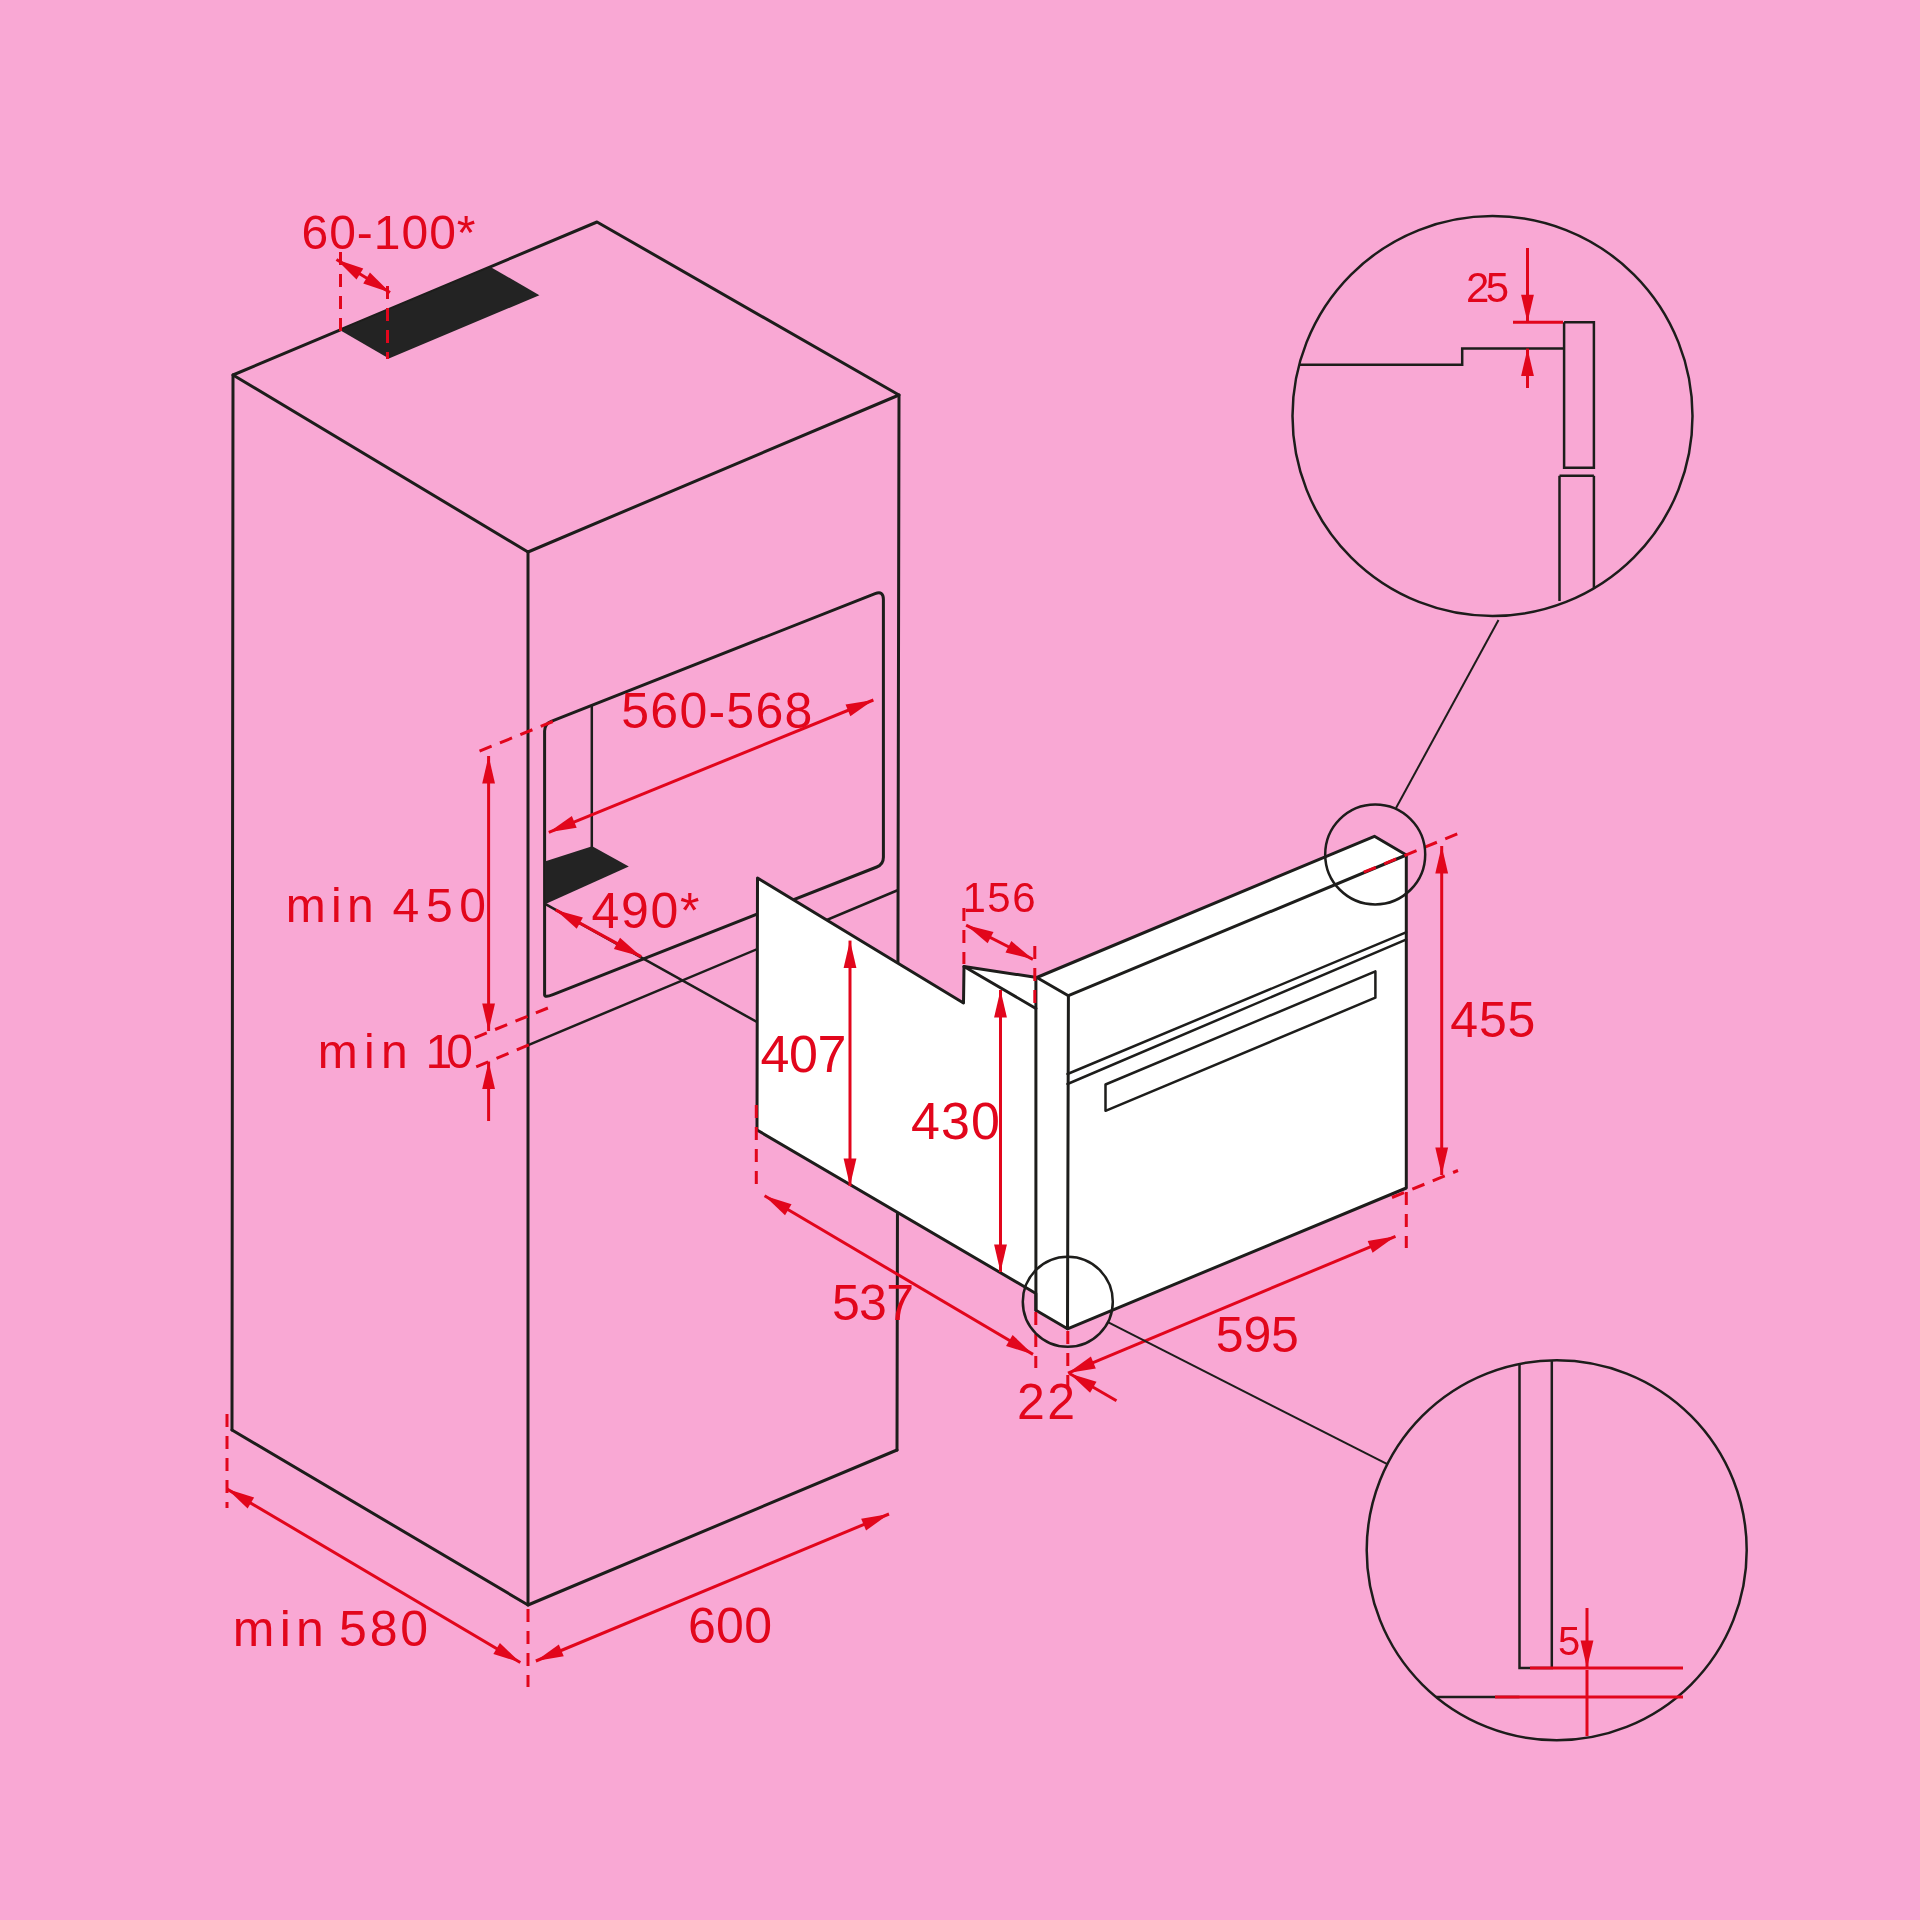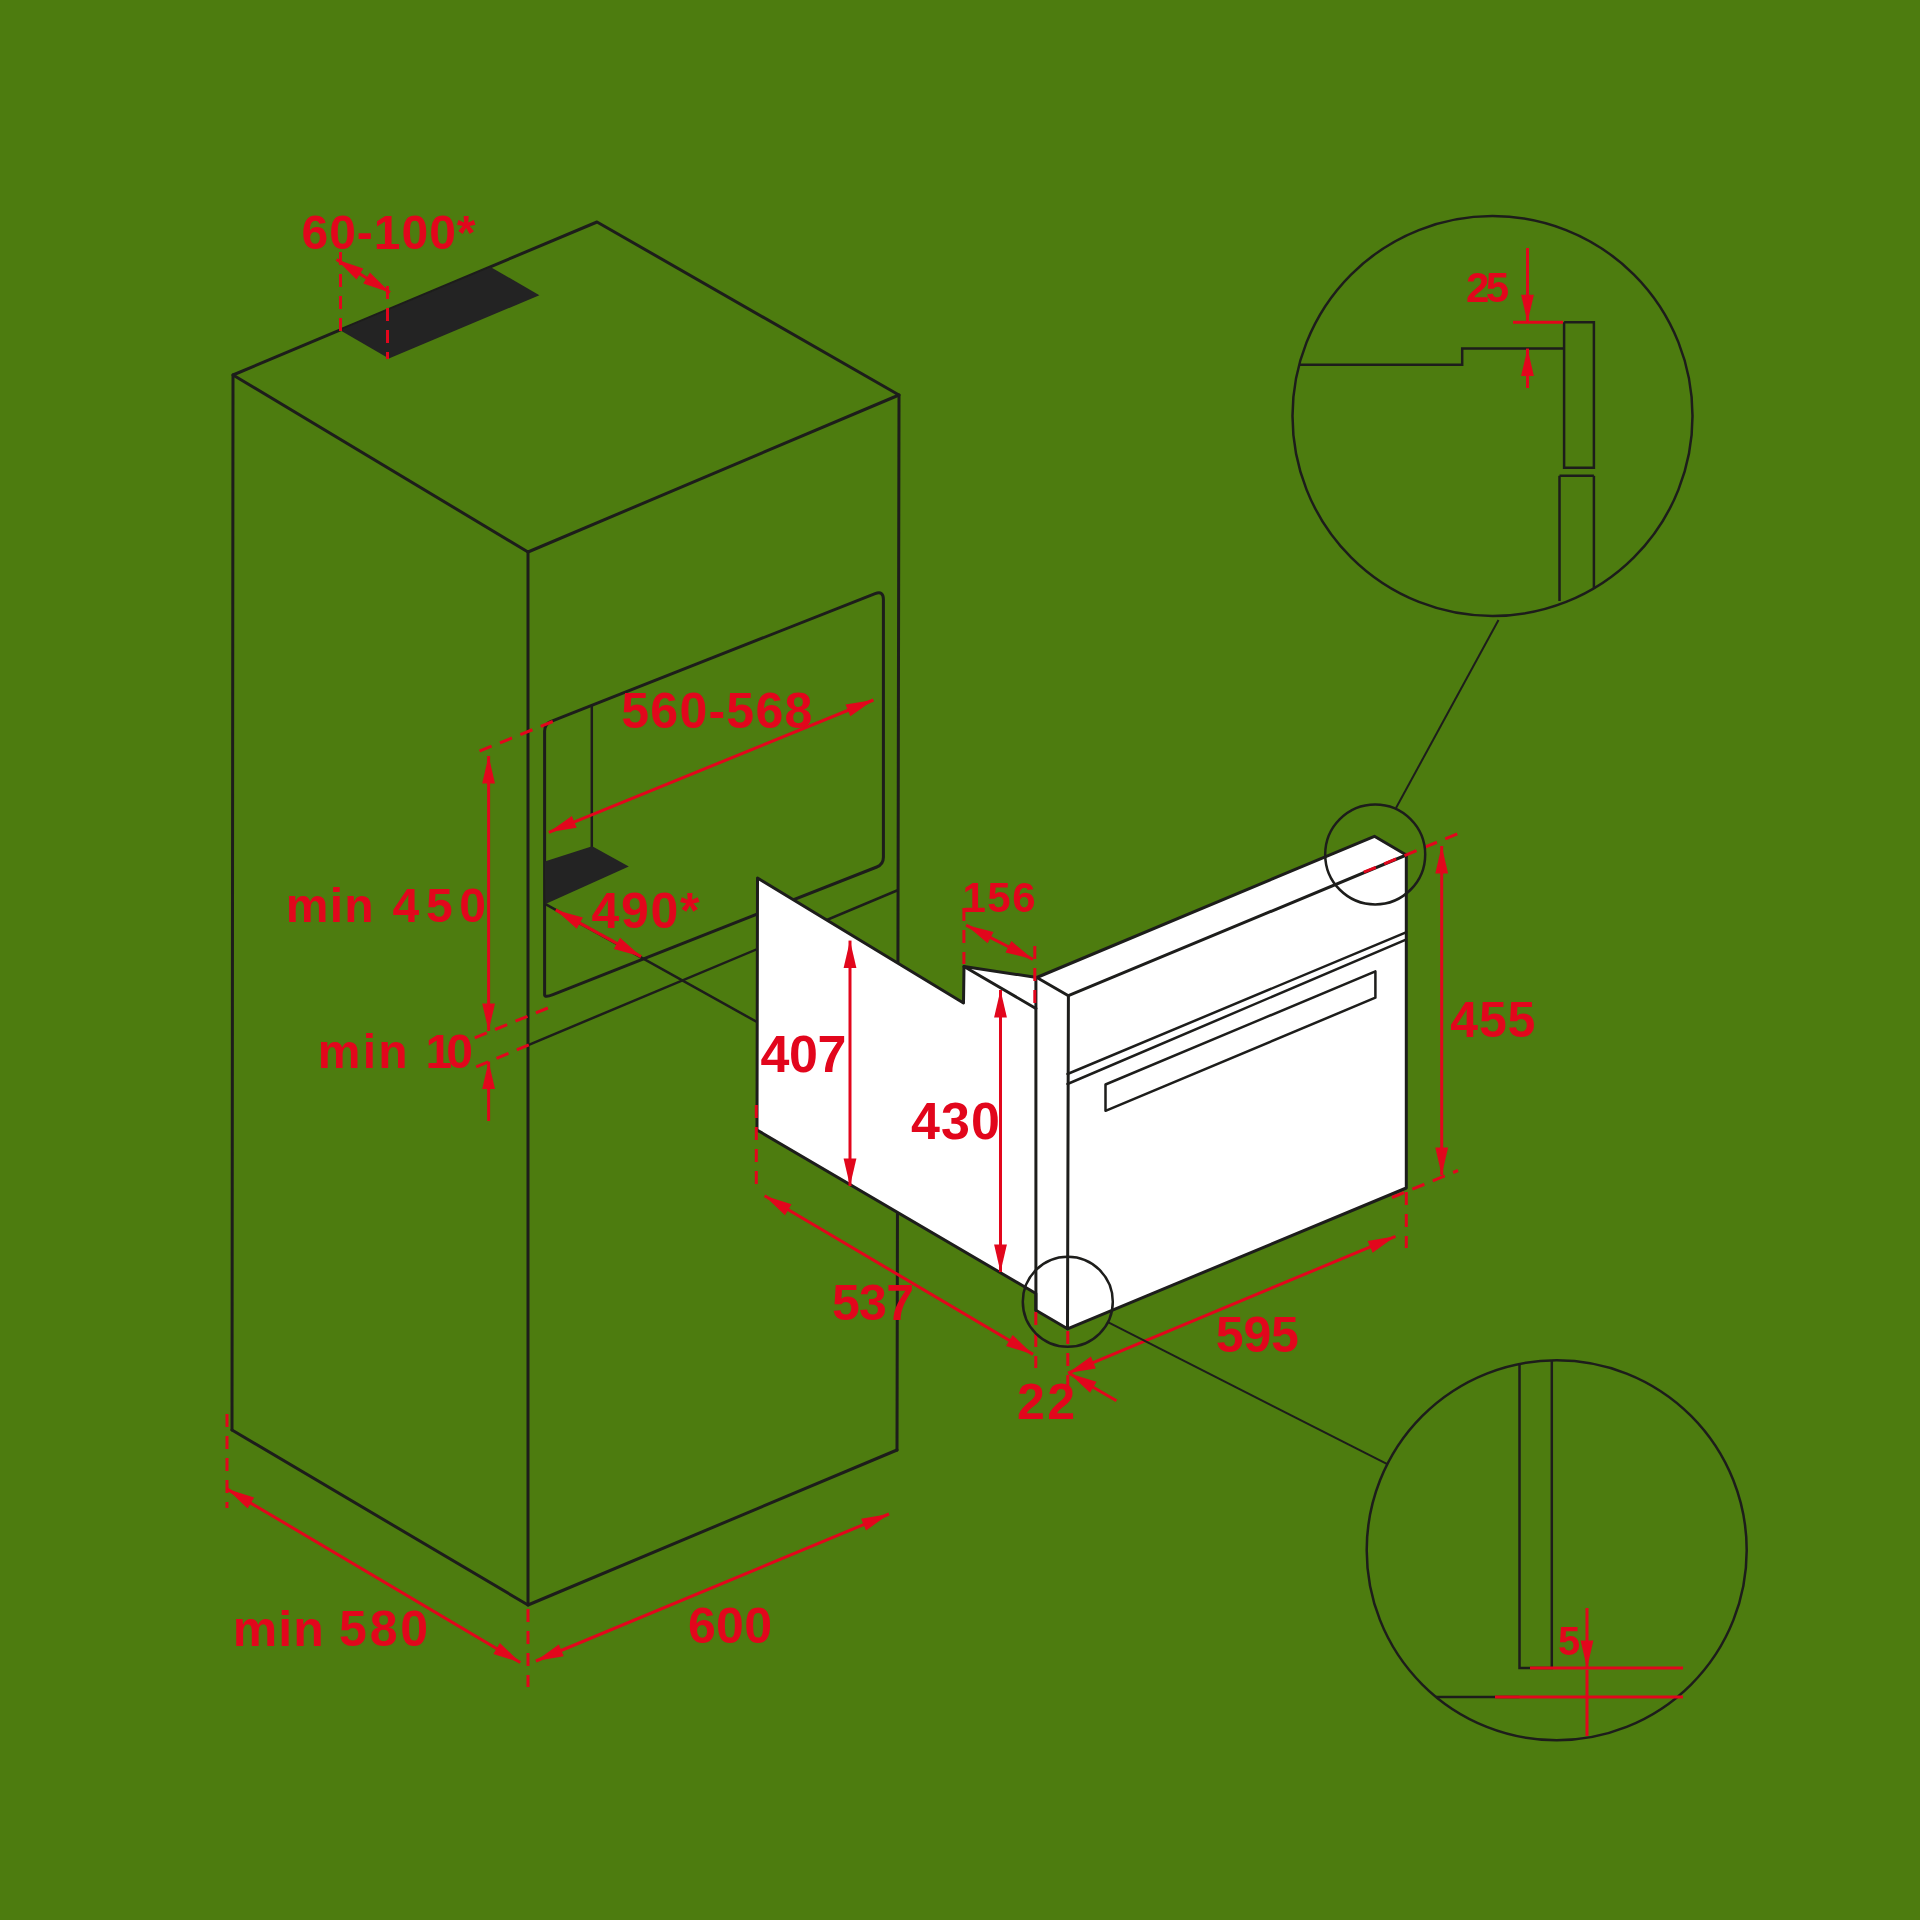--- a/index.html
+++ b/index.html
@@ -1,16 +1,16 @@
 <!DOCTYPE html>
 <html><head>
 <meta charset="utf-8">
 <style>
   html,body{margin:0;padding:0;background:#ffffff;}
-  .wrap{width:1920px;height:1920px;position:relative;background:#4d7c0f;font-weight:bold;}
+  .wrap{width:1920px;height:1920px;position:relative;background:#f9a8d4;}
   text{font-family:"Liberation Sans",sans-serif;fill:#e2061c;}
 </style>
 </head>
 <body>
 <div class="wrap">
 <svg width="1920" height="1920" viewBox="0 0 1920 1920">
 <defs>
   <marker id="ar" viewBox="0 0 30 16" refX="29" refY="8" markerWidth="30" markerHeight="16" orient="auto-start-reverse" markerUnits="userSpaceOnUse">
     <path d="M29,8 L1.5,1.6 L1.5,14.4 Z" fill="#e2061c"></path>
   </marker>

